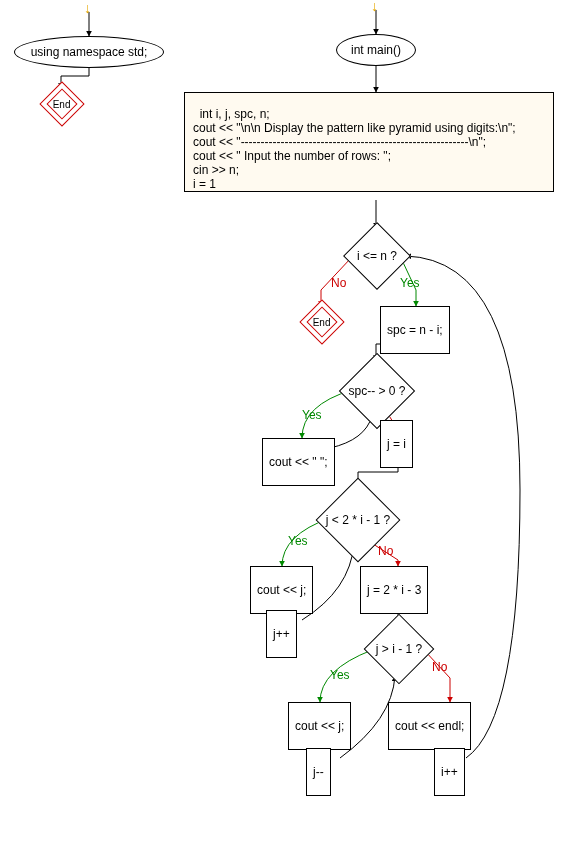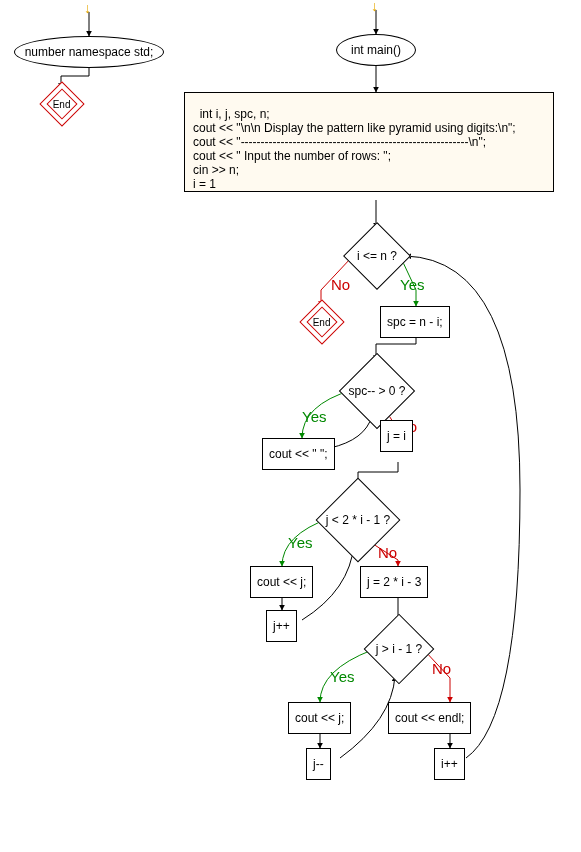--- a/index.html
+++ b/index.html
@@ -24,21 +24,21 @@
     border-radius: 50%;
     display: flex;
     align-items: center;
     justify-content: center;
     text-align: center;
     padding: 2px 6px;
   }
   .rect {
     border: 1px solid #000;
     background: #fff;
-    padding: 8px 6px;
+    padding: 16px 6px;
   }
   .codebox {
     border: 1px solid #000;
     background: #fffaf0;
     padding: 0 8px;
     white-space: pre;
     font-family: Arial, Helvetica, sans-serif;
   }
   .diamond-wrap {
     position: absolute;
@@ -72,21 +72,21 @@
     display: flex;
     align-items: center;
     justify-content: center;
   }
   .endbox .inner span {
     transform: rotate(-45deg);
     font-size: 10px;
   }
   .edge-label {
     position: absolute;
-    font-size: 15px;
+    font-size: 12px;
   }
   .yes { color: #008800; }
   .no  { color: #cc0000; }
   .arrow-yellow { color: #e6a800; font-size: 14px; font-weight: bold; }
   svg.edges {
     position: absolute;
     left: 0; top: 0;
     width: 581px; height: 852px;
     pointer-events: none;
   }
@@ -161,21 +161,21 @@
   
   <line x1="450" y1="726" x2="450" y2="748" stroke="#000" marker-end="url(#ah)"></line>
   
   <path d="M 466 758 Q 520 720 520 490 Q 520 260 406 256" fill="none" stroke="#000" marker-end="url(#ah)"></path>
 </svg>
 
 <div class="node arrow-yellow" style="left:84px; top:0px;">↓</div>
 <div class="node arrow-yellow" style="left:371px; top:-2px;">↓</div>
 
 <div class="node ellipse" style="left:14px; top:36px; width:150px; height:32px;">
-  <span>number namespace std;</span>
+  <span>using namespace std;</span>
 </div>
 
 <div class="node" style="left:46px; top:88px;">
   <div class="endbox">
       <div class="inner">
         <span>End</span>
       </div>
     </div>
 </div>
 

